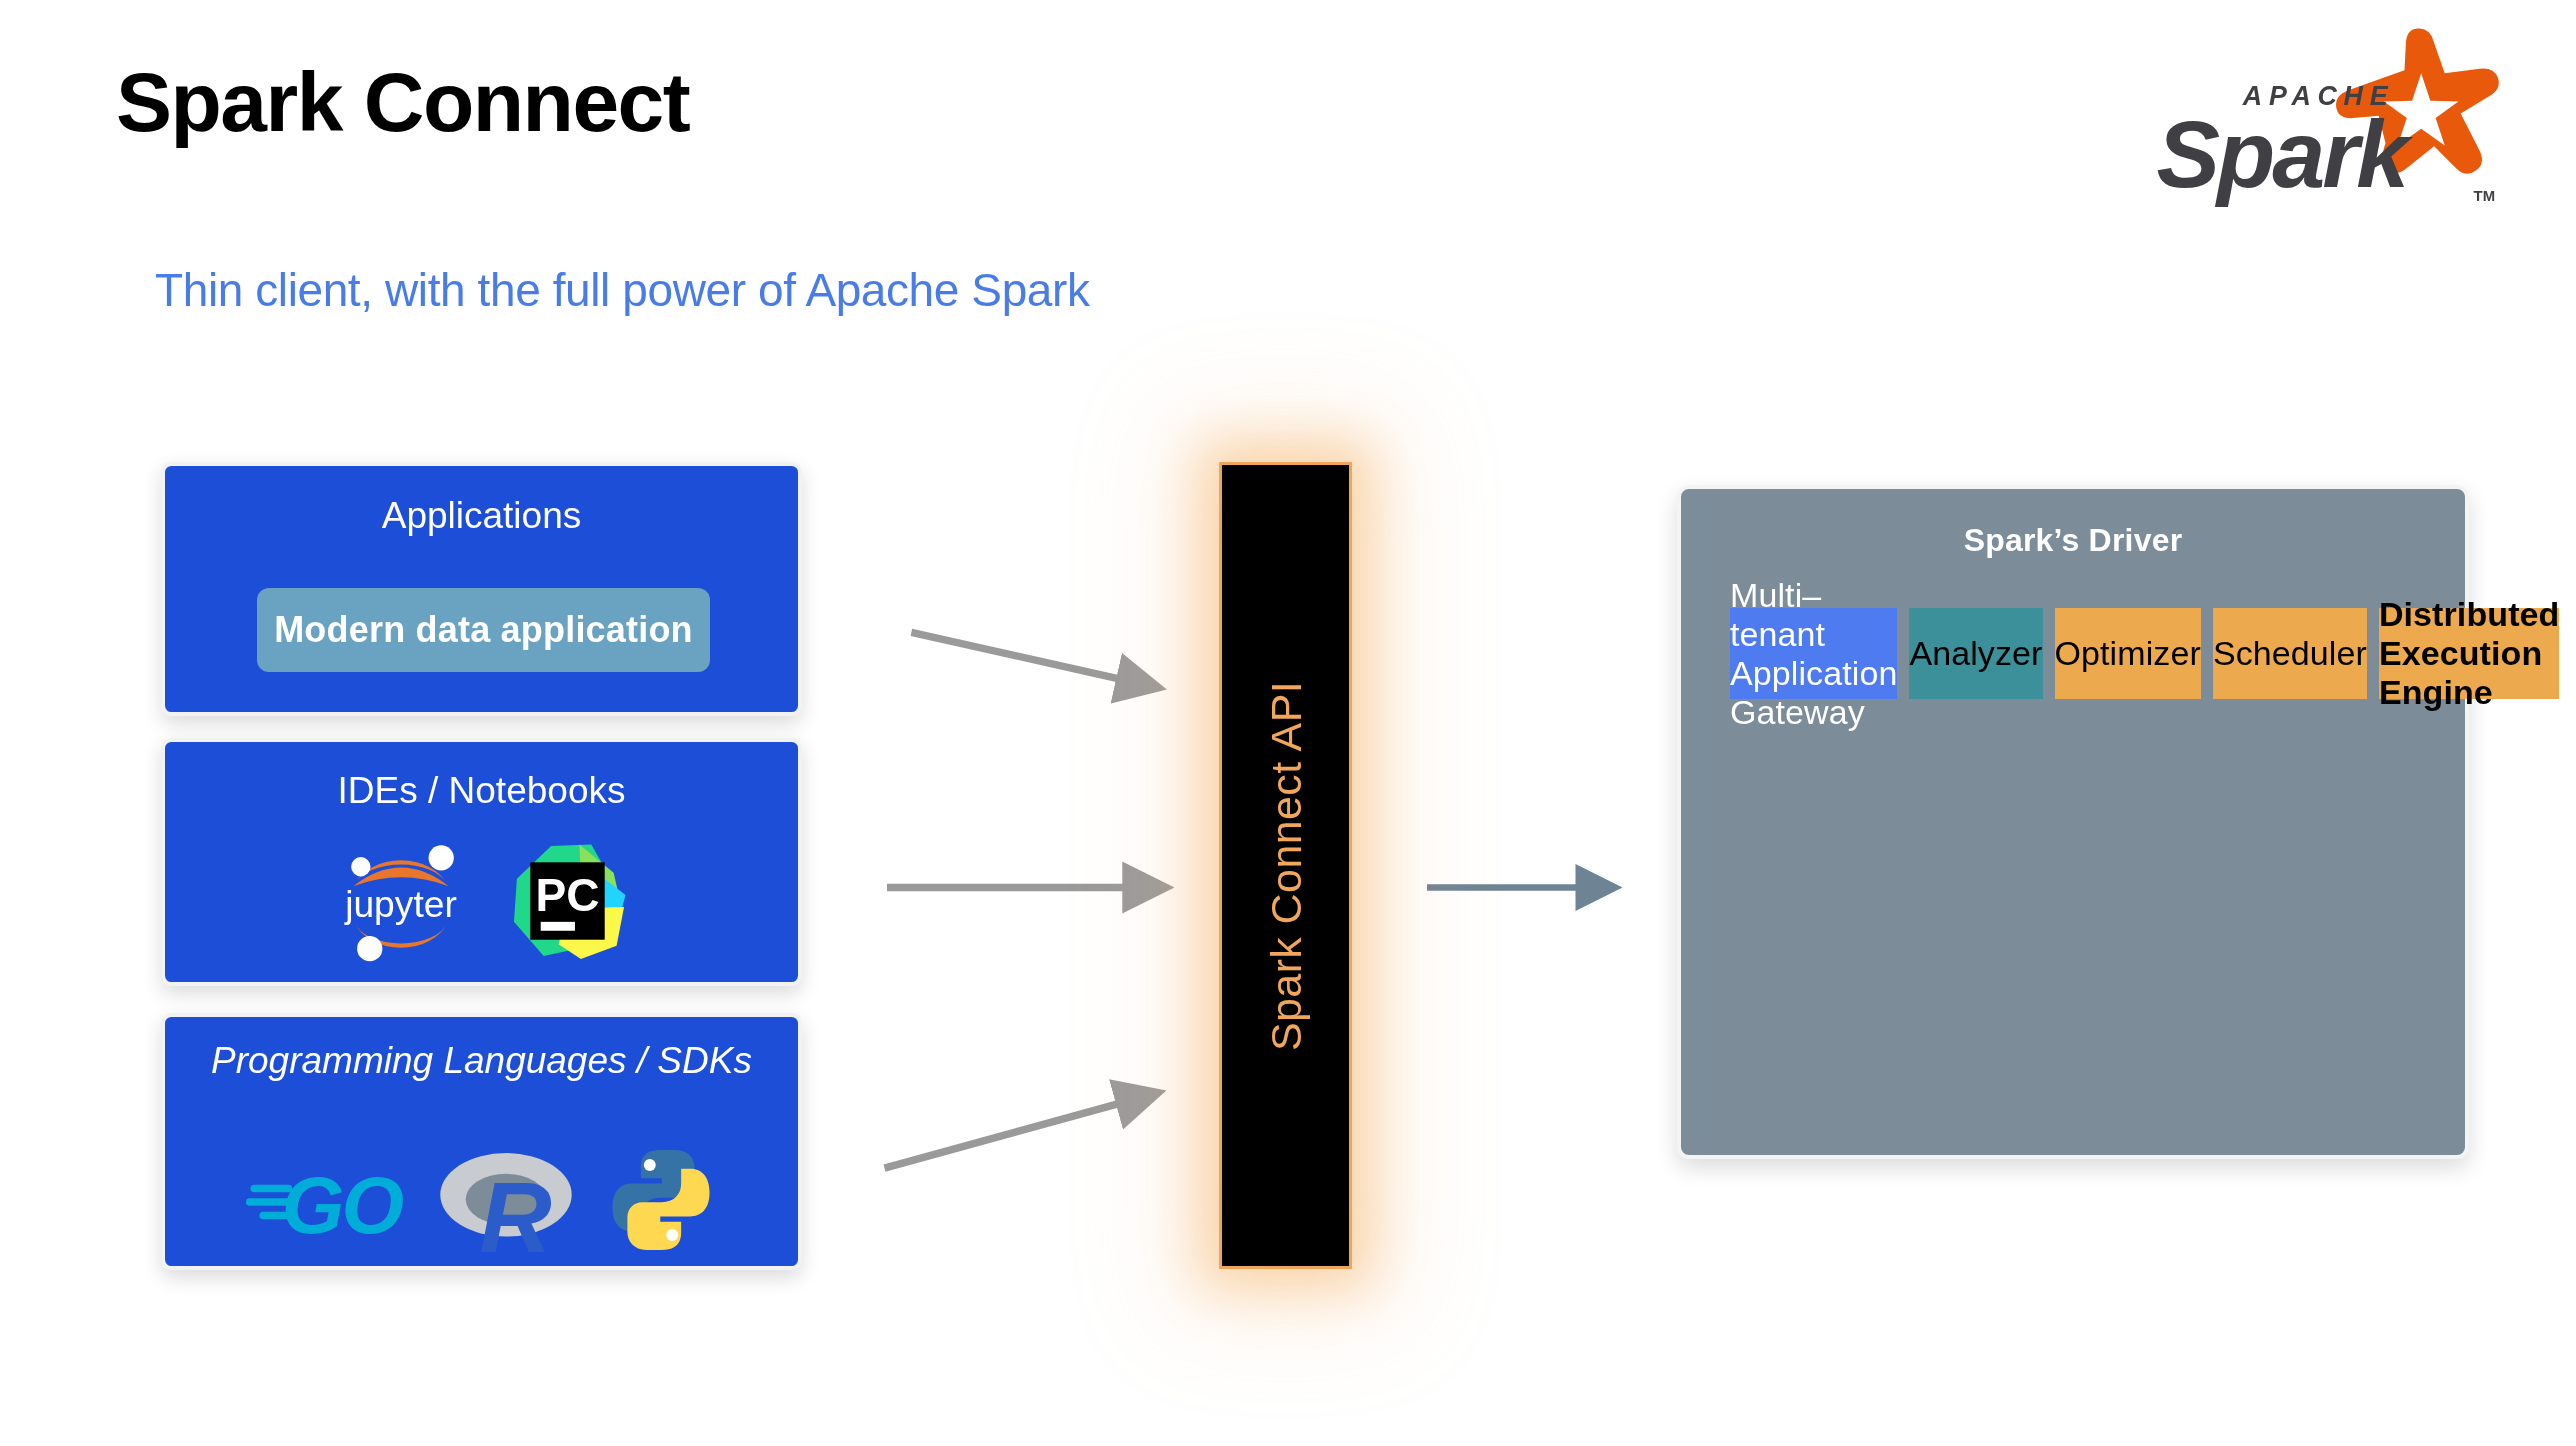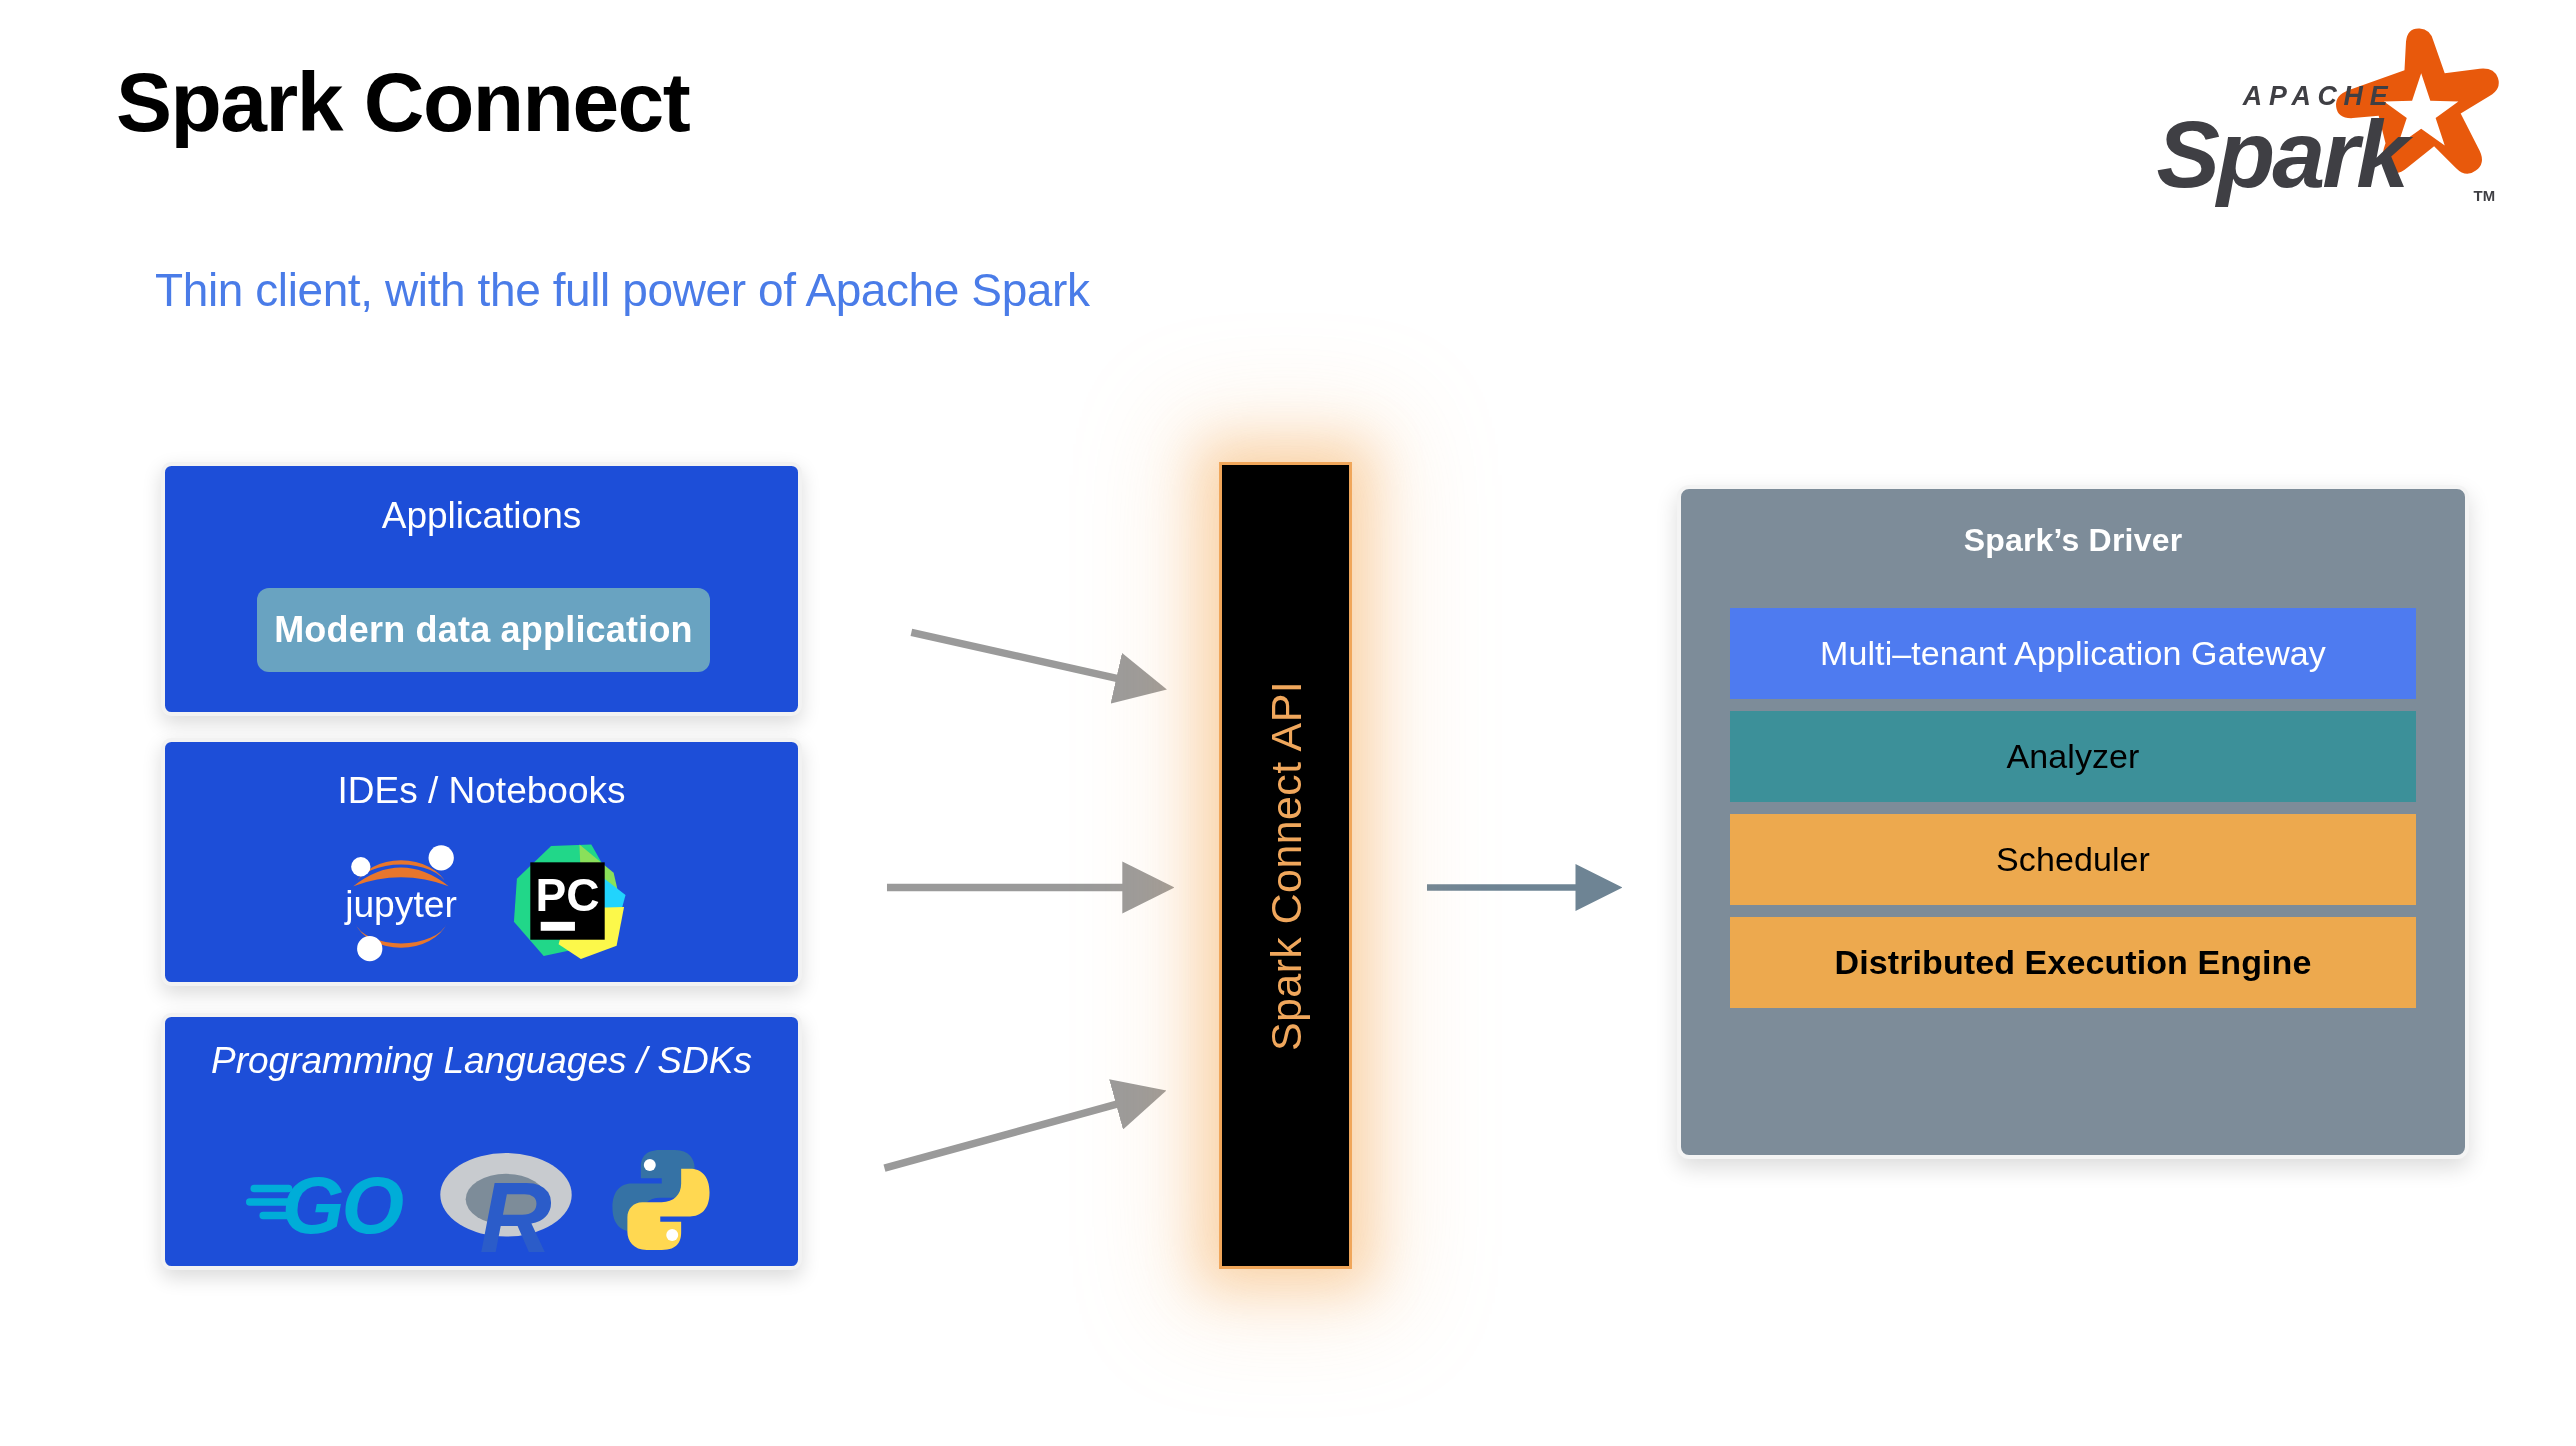--- a/index.html
+++ b/index.html
@@ -163,21 +163,21 @@
     font-size: 32px;
     font-weight: 700;
     letter-spacing: 0.2px;
   }
   #driver-rows {
     position: absolute;
     left: 49px;
     right: 49px;
     top: 119px;
     display: flex;
-    flex-direction: column;
+    flex-direction: row;
     gap: 12px;
   }
   .driver-row {
     height: 91px;
     display: flex;
     align-items: center;
     justify-content: center;
     font-size: 34px;
     letter-spacing: 0.1px;
   }
@@ -332,20 +332,23 @@
     <div id="driver-rows">
 
       <div class="driver-row" style="background:#4e7bf0; color:#ffffff; font-weight:400;">
         <span>Multi–tenant Application Gateway</span>
       </div>
 
       <div class="driver-row" style="background:#3c9099; color:#000000; font-weight:400;">
         <span>Analyzer</span>
       </div>
 
+      <div class="driver-row" style="background:#eda94e; color:#000000; font-weight:400;">
+        <span>Optimizer</span>
+      </div>
 
       <div class="driver-row" style="background:#eda94e; color:#000000; font-weight:400;">
         <span>Scheduler</span>
       </div>
 
       <div class="driver-row" style="background:#eda94e; color:#000000; font-weight:700;">
         <span>Distributed Execution Engine</span>
       </div>
 
     </div>

